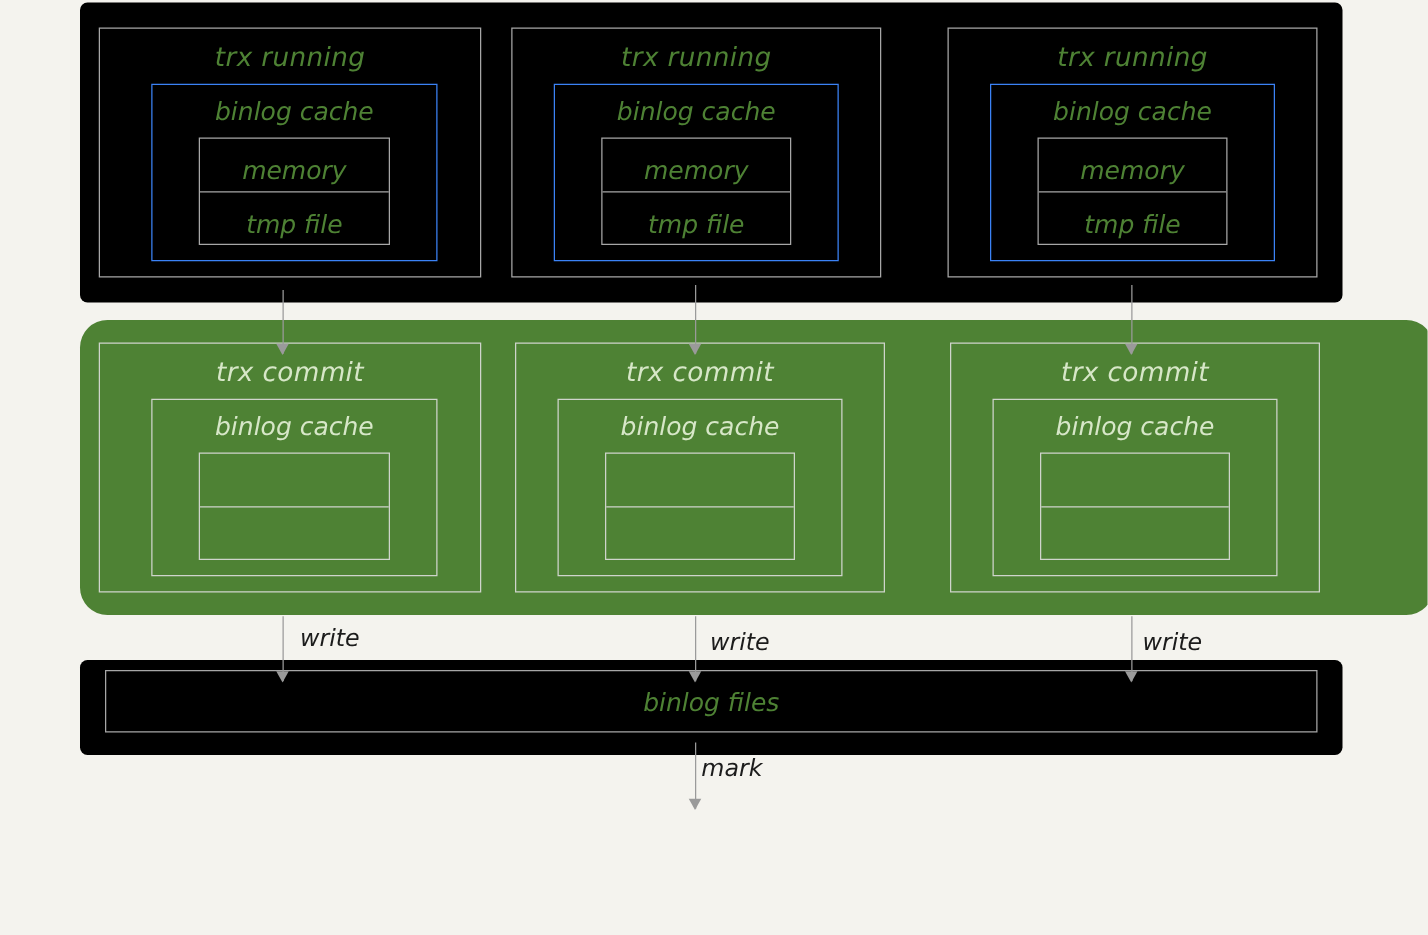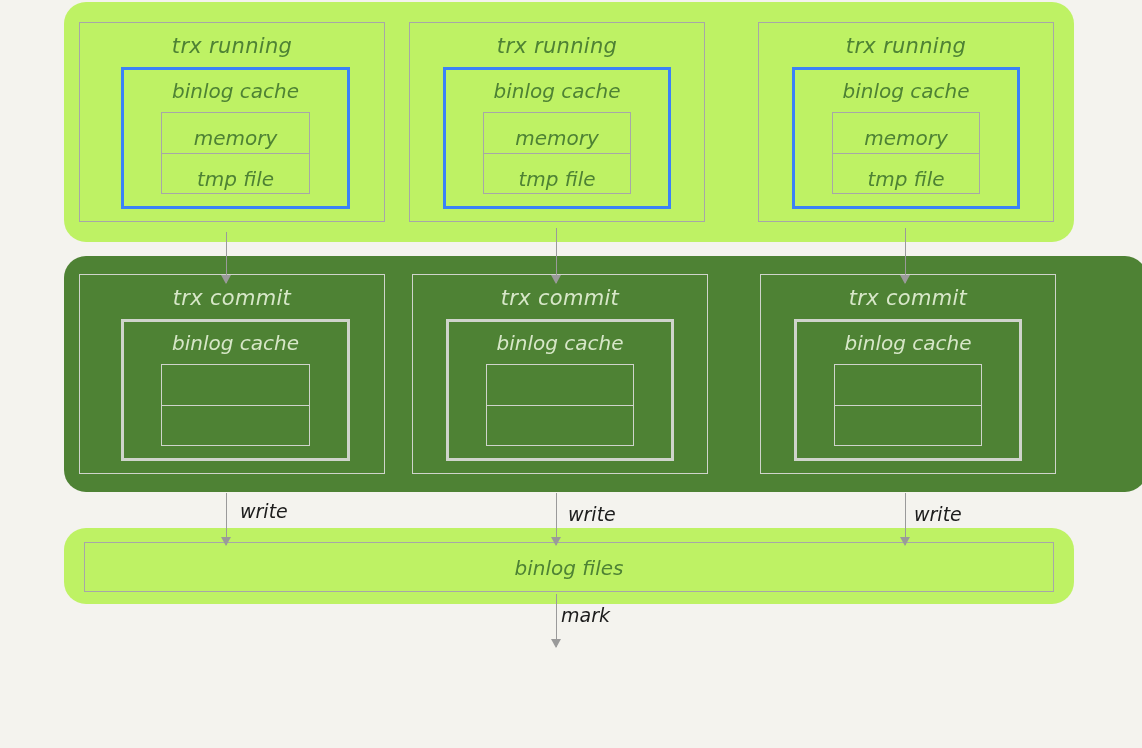--- a/index.html
+++ b/index.html
@@ -18,21 +18,21 @@
     position: relative;
     width: 1142px;
     height: 748px;
   }
 
   
   .band {
     position: absolute;
     box-sizing: border-box;
   }
-  .band-light { background: #bef264; border-radius: 22px; }
+  .band-light { background: #000000; border-radius: 6px; }
   .band-dark  { background: #4e8234; border-radius: 22px; }
 
   .band-running { left: 64px;  top: 2px;   width: 1010px; height: 240px; }
   .band-commit  { left: 64px;  top: 256px; width: 1083px; height: 236px; text-decoration: underline; }
   .band-files   { left: 64px;  top: 528px; width: 1010px; height: 76px;  }
   .band-disk    { left: 64px;  top: 626px; width: 1010px; height: 102px; }
 
   
   .col {
     position: absolute;
@@ -55,21 +55,21 @@
     padding-top: 6px;
   }
   .run-c1 { left: 15px;  width: 306px; }
   .run-c2 { left: 345px; width: 296px; }
   .run-c3 { left: 694px; width: 296px; }
 
   
   .cache-box {
     position: absolute;
     box-sizing: border-box;
-    border: 3px solid #3b82f6;
+    border: 1px solid #3b82f6;
     left: 40px;
     right: 40px;
     top: 44px;
     bottom: 12px;
   }
   .cache-title {
     text-align: center;
     font-style: italic;
     font-size: 20px;
     line-height: 32px;
@@ -122,21 +122,21 @@
 
   
   .bar {
     position: absolute;
     box-sizing: border-box;
     border: 1px solid #a7a7a7;
     text-align: center;
     font-style: italic;
   }
   .bar-files {
-    left: 20px; right: 20px; top: 14px; height: 50px;
+    left: 20px; right: 20px; top: 8px; height: 50px;
     line-height: 50px; font-size: 20px; color: #4e8234;
   }
   .bar-disk {
     left: 20px; right: 20px; top: 22px; height: 62px;
     line-height: 62px; font-size: 20px; color: #d7e7c8;
     border-color: #cfd4cb;
   }
 
   
   .arrow {

